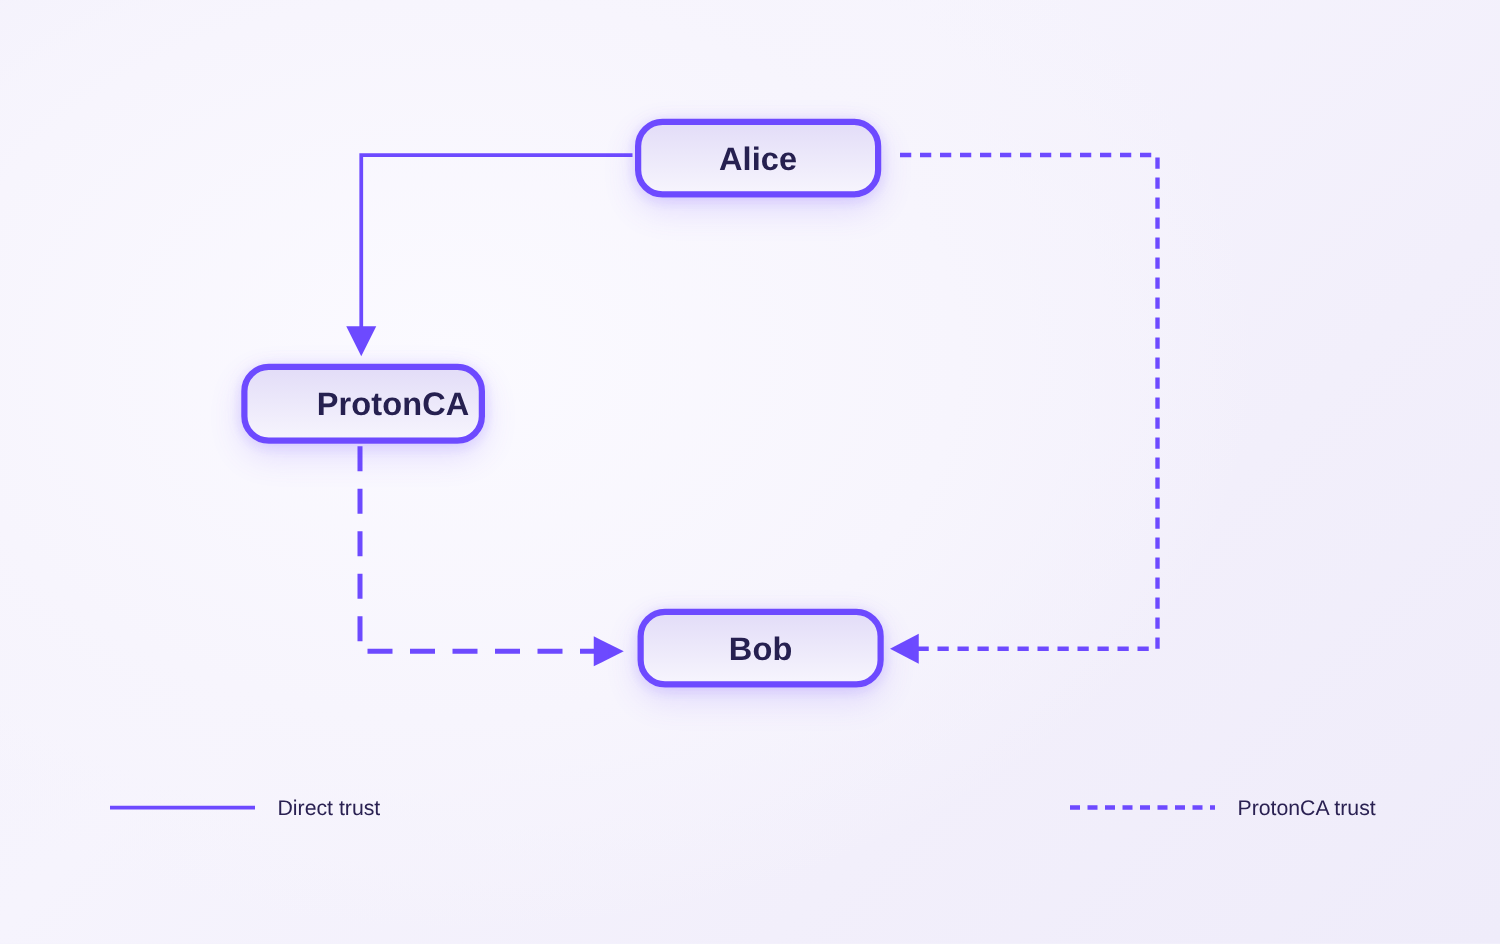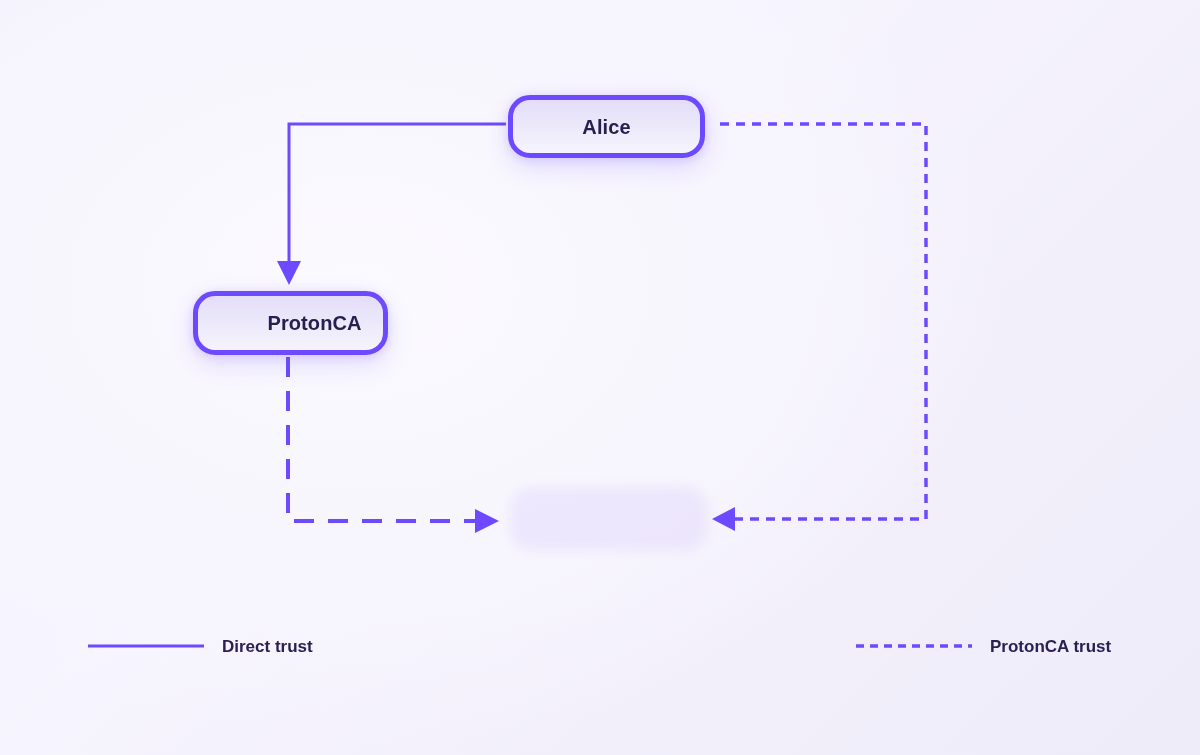--- a/index.html
+++ b/index.html
@@ -42,21 +42,21 @@
     background: linear-gradient(180deg, #e3ddf8 0%, #ebe7fa 42%, #f6f4fd 100%);
     display: flex;
     align-items: center;
     justify-content: center;
     box-shadow:
       0 10px 26px rgba(109,74,255,0.16),
       0 3px 10px rgba(109,74,255,0.10);
     z-index: 3;
   }
   .node-label {
-    font-size: 20px;
+    font-size: 26px;
     font-weight: 700;
     color: #262050;
     letter-spacing: 0.1px;
     line-height: 1;
     user-select: none;
   }
 
   #node-alice    { left: 508px; top:  95px; width: 197px; height: 63px; }
   #node-protonca { left: 193px; top: 291px; width: 195px; height: 64px; padding-left: 48px; }
   #node-bob      { left: 510px; top: 487px; width: 197px; height: 63px; }
@@ -78,21 +78,21 @@
   }
   .legend-swatch {
     width: 118px;
     height: 14px;
     margin-right: 16px;
     flex: 0 0 auto;
   }
   .legend-swatch svg { display: block; }
   .legend-text {
     font-size: 17px;
-    font-weight: 700;
+    font-weight: 400;
     color: #2a2152;
     white-space: nowrap;
     line-height: 1;
   }
   #legend-direct       { left: 88px;  }
   #legend-thirdparty   { left: 428px; }
   #legend-indirect     { left: 856px; }
   #legend-indirect .legend-swatch { width: 118px; }
   #legend-thirdparty .legend-swatch { width: 118px; }
 </style>
@@ -132,20 +132,23 @@
   </svg>
 
   <div class="node" id="node-alice">
     <span class="node-label">Alice</span>
   </div>
 
   <div class="node" id="node-protonca">
     <span class="node-label">ProtonCA</span>
   </div>
 
+  <div class="node" id="node-bob">
+    <span class="node-label">Bob</span>
+  </div>
 
   <div id="legend">
 
     <div class="legend-item" id="legend-direct">
       <span class="legend-swatch">
         <svg viewBox="0 0 118 14" width="118" height="14" xmlns="http://www.w3.org/2000/svg">
           <line x1="0" y1="7" x2="116" y2="7" stroke="#6d4aff" stroke-width="3"></line>
         </svg>
       </span>
       <span class="legend-text">Direct trust</span>

